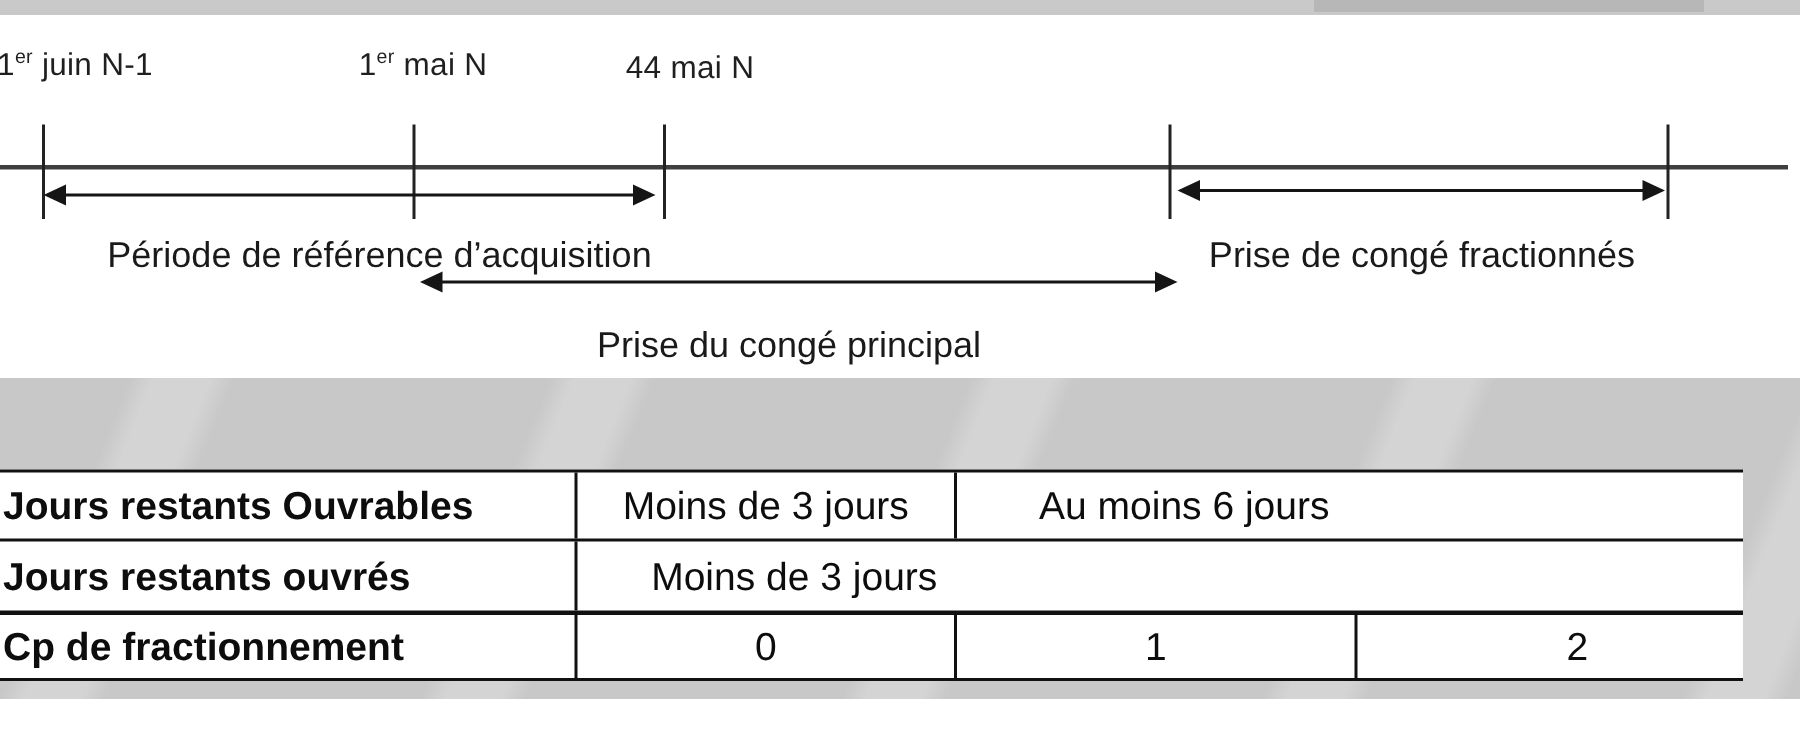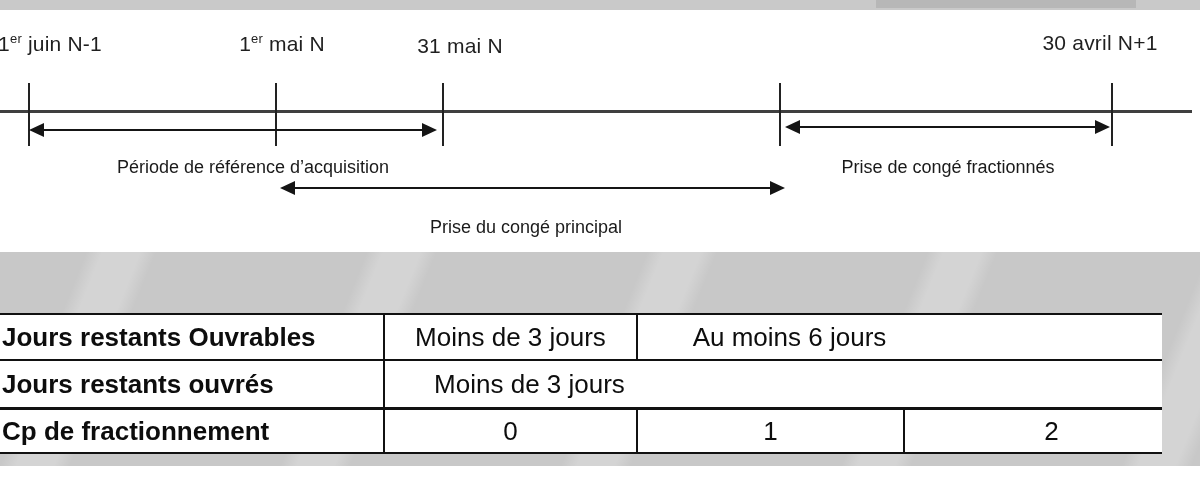--- a/index.html
+++ b/index.html
@@ -57,21 +57,21 @@
     border-top:7px solid transparent;border-bottom:7px solid transparent;
     border-right:15px solid #151515;
   }
   .arrow .head-r{
     position:absolute;right:0;top:0;width:0;height:0;
     border-top:7px solid transparent;border-bottom:7px solid transparent;
     border-left:15px solid #151515;
   }
   .period-label{
     position:absolute;transform:translateX(-50%);
-    font-size:18px;color:#1a1a1a;white-space:nowrap;
+    font-size:24px;color:#1a1a1a;white-space:nowrap;
   }
 
   
   .cp-table{
     position:absolute;left:-10px;top:313px;width:1172px;
     background:#ffffff;border-top:2px solid #111111;
   }
   .tr{display:grid;grid-template-columns:395px 253px 267px 257px;border-bottom:2px solid #111111;}
   .tr.tr1{border-bottom:3px solid #111111;}
   .tr.tr0 .td{height:44px;}
@@ -101,22 +101,21 @@
 
   <div class="axis-line"></div>
   <div class="tick" style="left:28px"></div>
   <div class="tick" style="left:275px"></div>
   <div class="tick" style="left:442px"></div>
   <div class="tick" style="left:779px"></div>
   <div class="tick" style="left:1111px"></div>
 
   <div class="date-label" style="left:50px;top:32px"><span>1</span><sup>er</sup><span> juin N-1</span></div>
   <div class="date-label" style="left:282px;top:32px"><span>1</span><sup>er</sup><span> mai N</span></div>
-  <div class="date-label" style="left:460px;top:34px">31 mai N</div>
-  <div class="date-label" style="left:1100px;top:31px">30 avril N+1</div>
+  <div class="date-label" style="left:460px;top:34px">44 mai N</div>
 
   <div class="arrow" style="left:29px;top:123px;width:408px">
     <span class="head-l"></span>
     <span class="shaft"></span>
     <span class="head-r"></span>
   </div>
   <div class="arrow" style="left:280px;top:181px;width:505px">
     <span class="head-l"></span>
     <span class="shaft"></span>
     <span class="head-r"></span>

